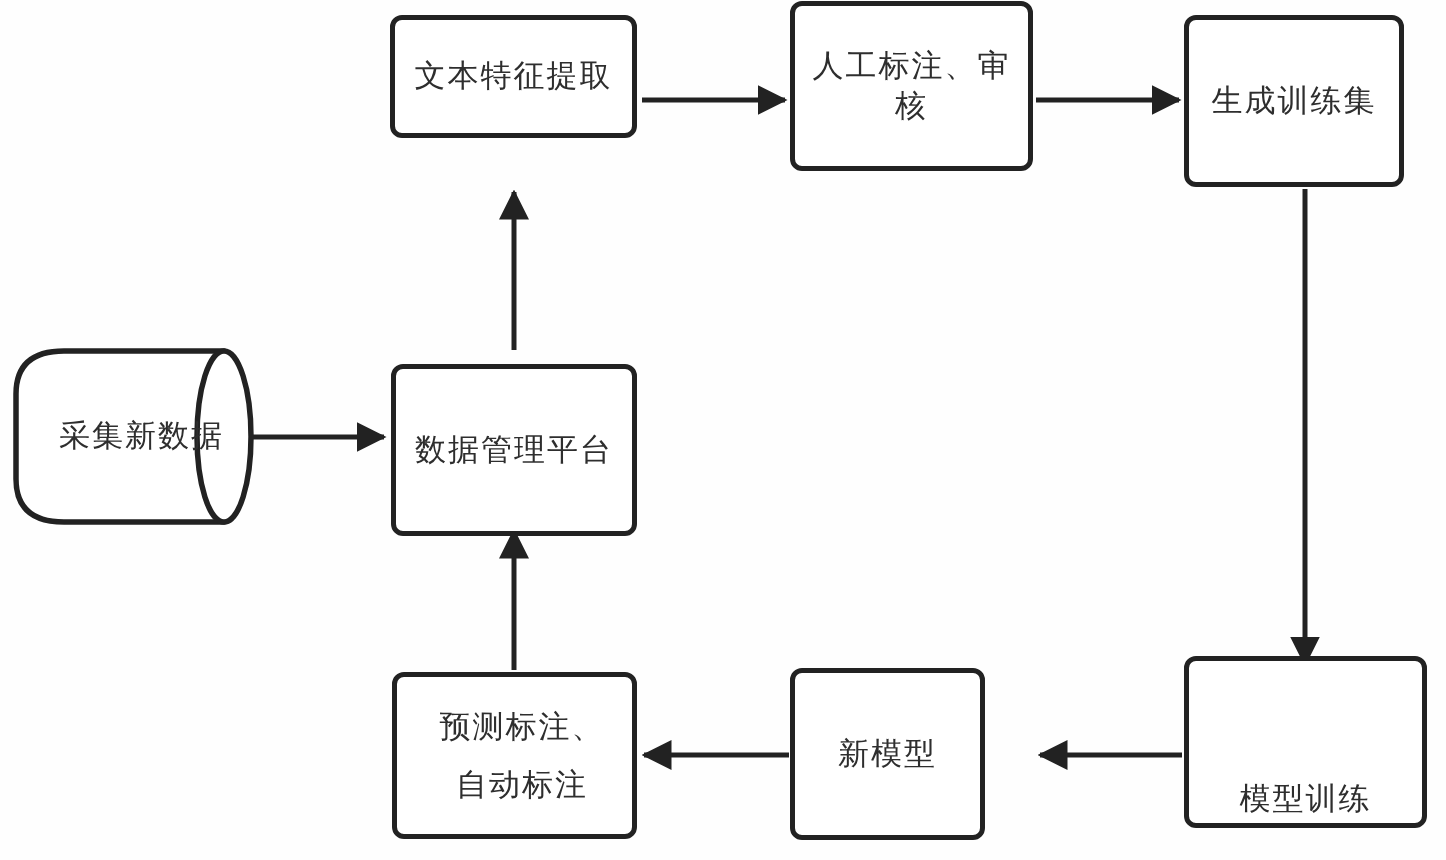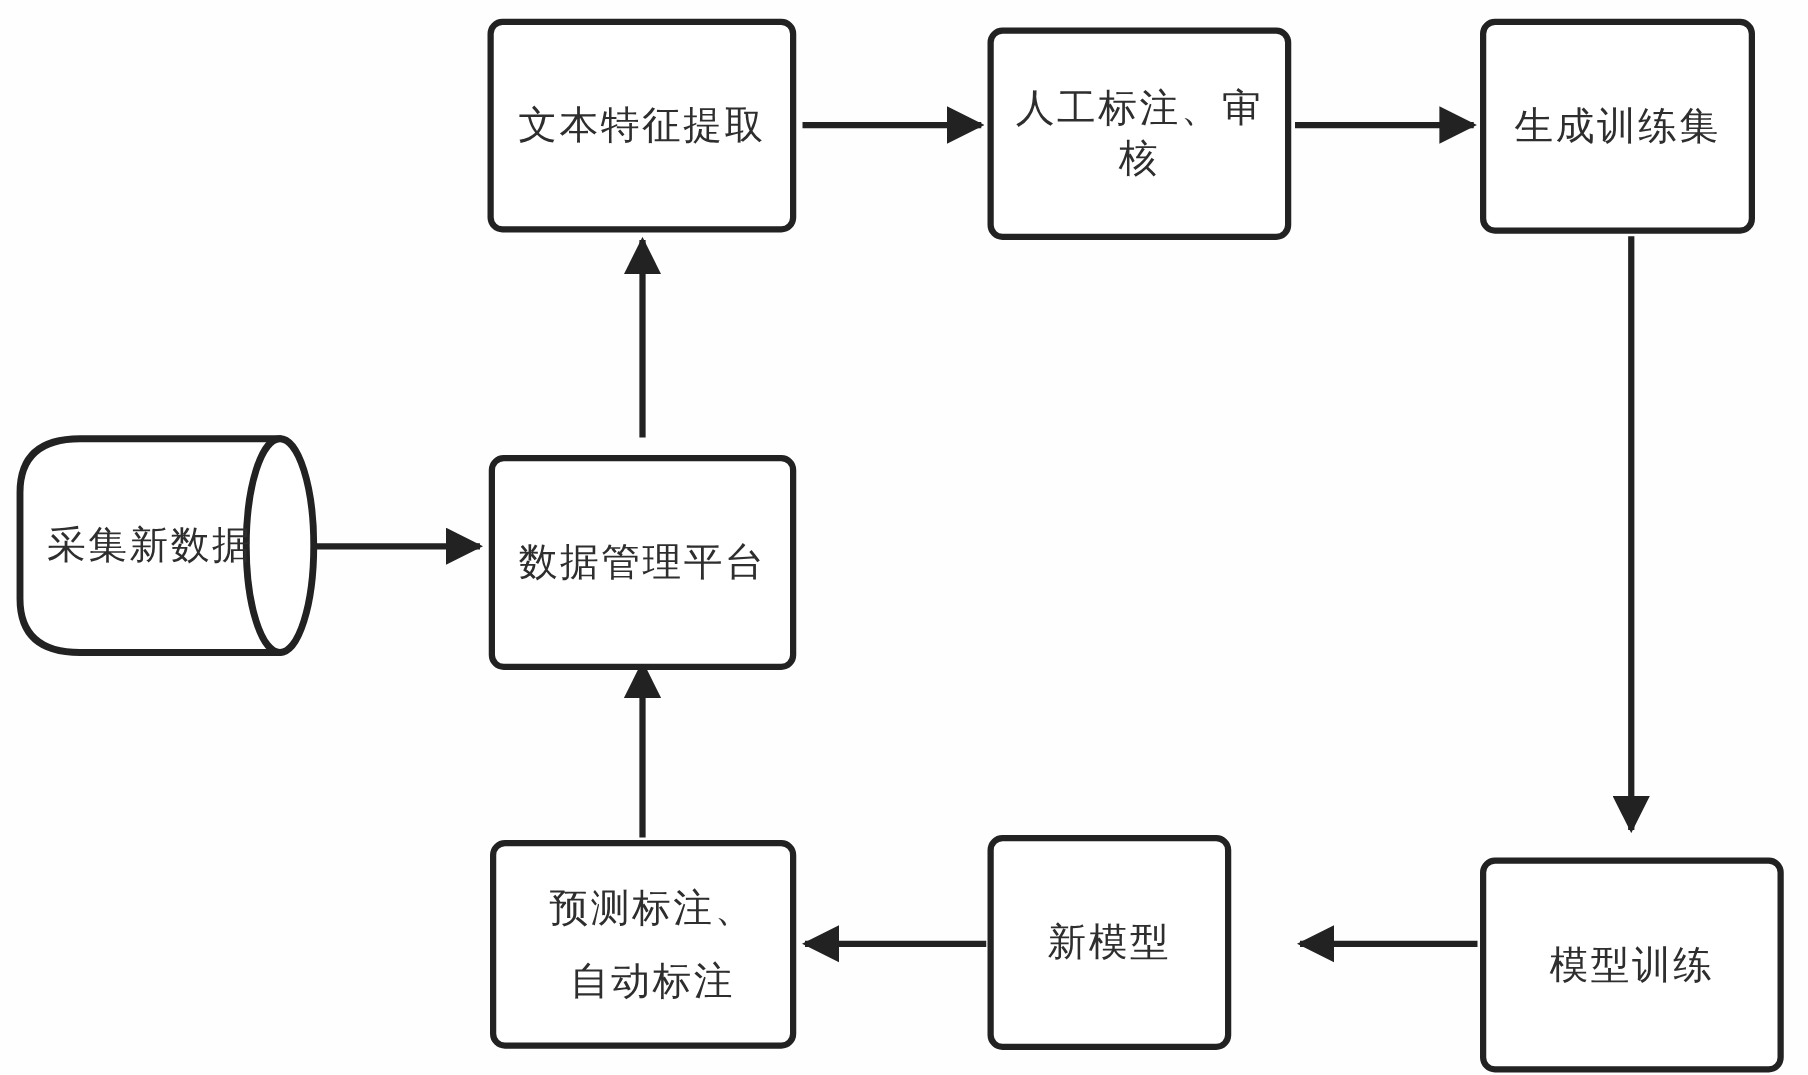--- a/index.html
+++ b/index.html
@@ -36,31 +36,31 @@
     border-radius: 12px;
   }
   .label {
     white-space: pre-line;
     text-align: center;
     display: block;
     line-height: 1.55;
   }
   .lh-tight .label { line-height: 1.3; }
   .lh-loose .label { line-height: 1.85; }
-  .cyl { background: transparent; } 
+  .cyl { background: transparent; justify-content: flex-end; } 
 
   
-  .n-text-feature   { left: 390px;  top: 15px;  width: 247px; height: 171px; }
-  .n-manual         { left: 790px;  top: 22px;  width: 243px; height: 170px; }
+  .n-text-feature   { left: 390px;  top: 15px;  width: 247px; height: 123px; }
+  .n-manual         { left: 790px;  top: 1px;  width: 243px; height: 170px; }
   .n-training-set   { left: 1184px; top: 15px;  width: 220px; height: 172px; }
   .n-collect        { left: 16px;   top: 351px; width: 208px; height: 171px; }
   .n-platform       { left: 391px;  top: 364px; width: 246px; height: 172px; }
   .n-predict        { left: 392px;  top: 672px; width: 245px; height: 167px; padding-left: 15px; }
   .n-new-model      { left: 790px;  top: 668px; width: 195px; height: 172px; }
-  .n-model-training { left: 1184px; top: 686px; width: 243px; height: 172px; }
+  .n-model-training { left: 1184px; top: 656px; width: 243px; height: 172px; align-items: flex-end; }
 </style>
 </head>
 <body>
 
 <div class="canvas">
 
   <svg class="edge-layer" width="1446" height="860" viewBox="0 0 1446 860" xmlns="http://www.w3.org/2000/svg">
     <defs>
       <marker id="ah" viewBox="0 0 6 6" refX="5.5" refY="3" markerWidth="6" markerHeight="6" orient="auto" markerUnits="strokeWidth">
         <path d="M 0 0 L 6 3 L 0 6 Z" fill="#222222"></path>

